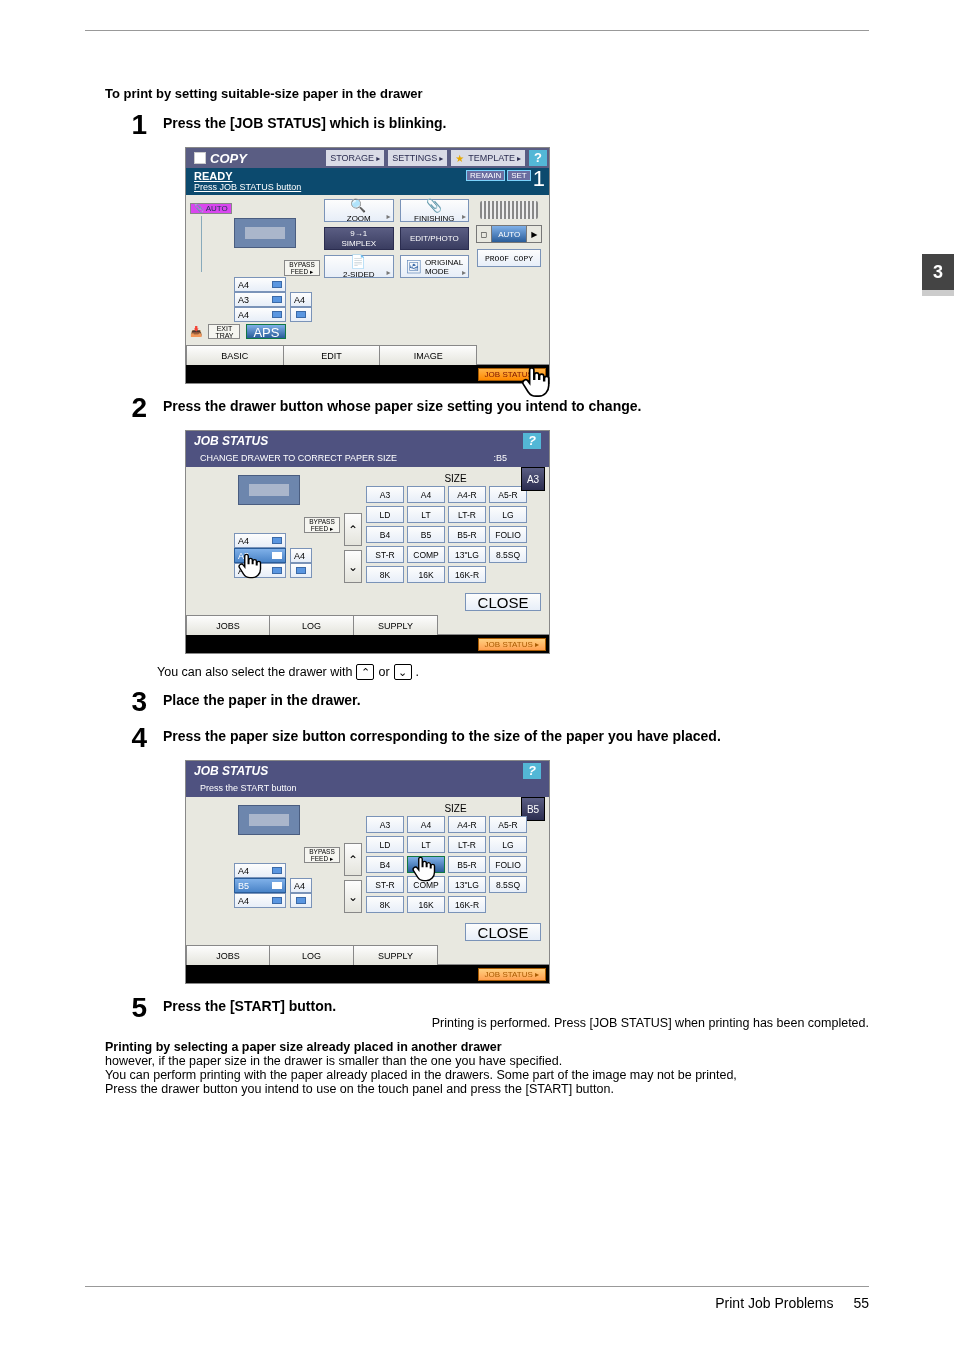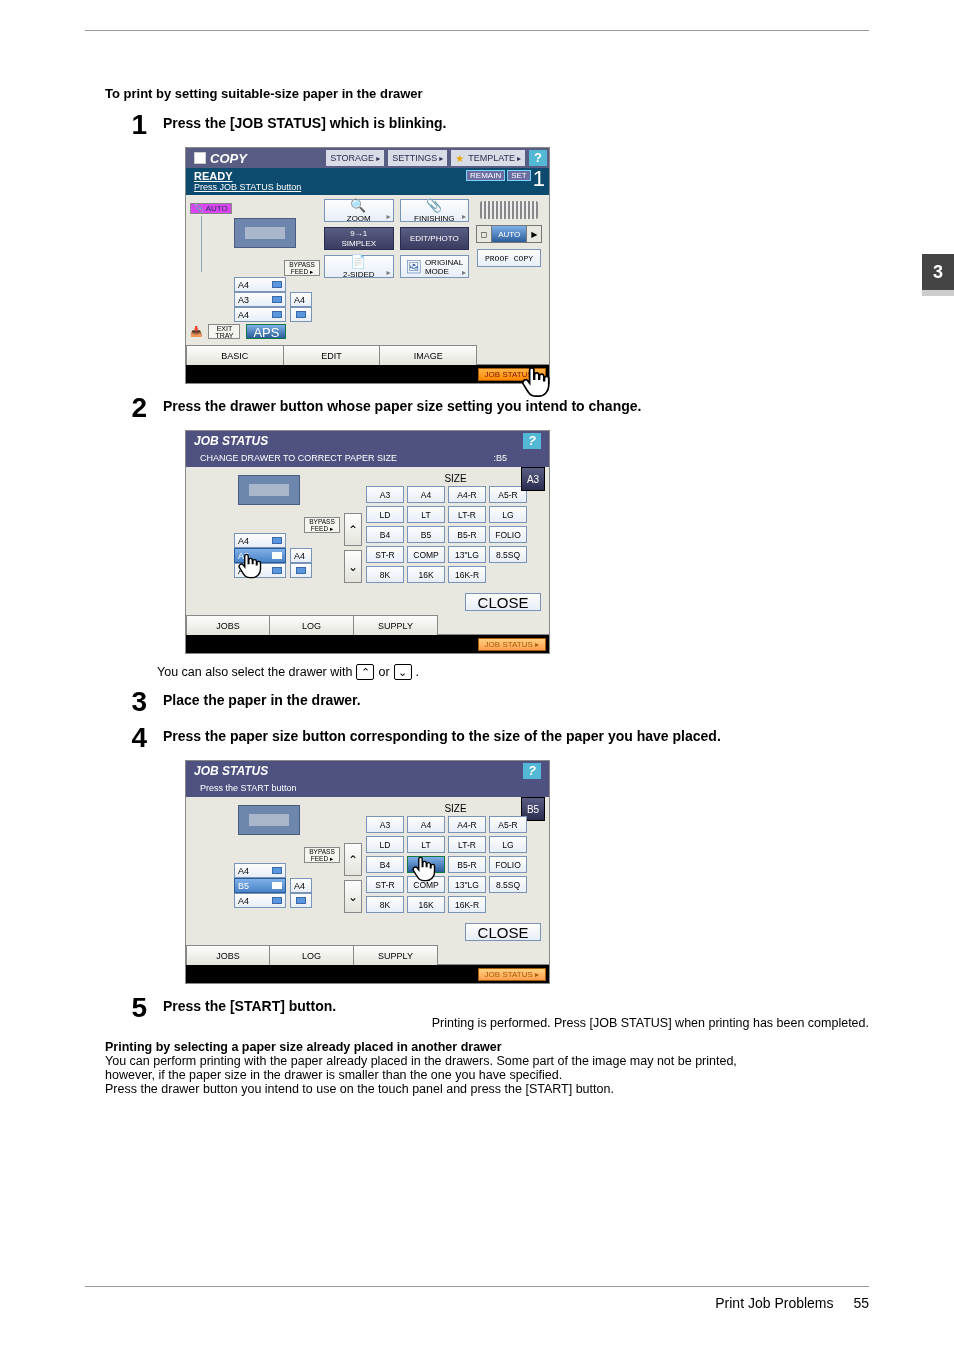--- a/index.html
+++ b/index.html
@@ -752,22 +752,22 @@
   <div class="step">
     <div class="step-num">5</div>
     <div class="step-body">
       <div class="step-title">Press the [START] button.</div>
       <div class="step-desc">Printing is performed. Press [JOB STATUS] when printing has been completed.</div>
     </div>
   </div>
 
   <div class="para-block">
     <div class="bold">Printing by selecting a paper size already placed in another drawer</div>
+    <div>however, if the paper size in the drawer is smaller than the one you have specified.</div>
     <div>You can perform printing with the paper already placed in the drawers. Some part of the image may not be printed,</div>
-    <div>however, if the paper size in the drawer is smaller than the one you have specified.</div>
     <div>Press the drawer button you intend to use on the touch panel and press the [START] button.</div>
   </div>
 </div>
 
 <div class="footer">
   <hr>
   <div class="ftext">
     <span>Print Job Problems</span>
     <span class="pnum">55</span>
   </div>

